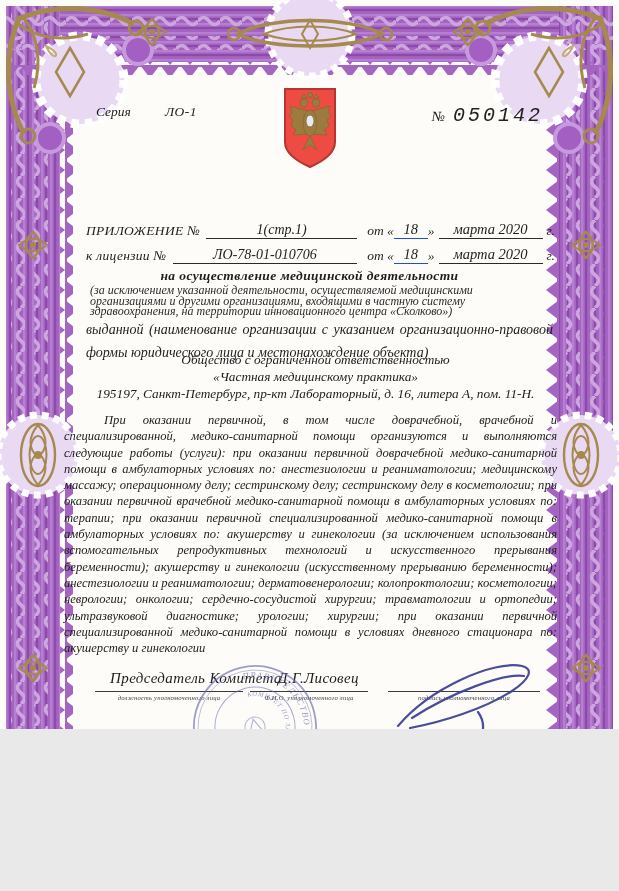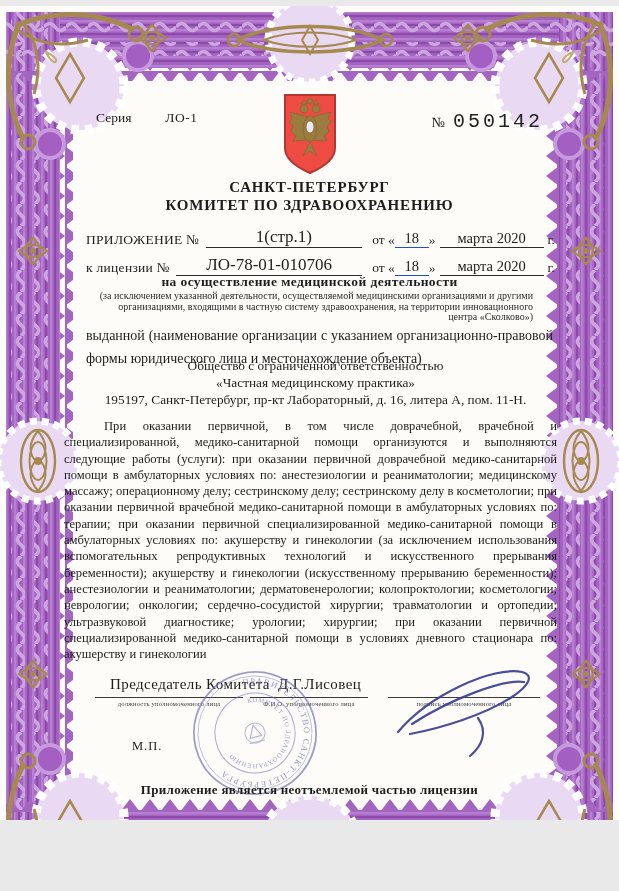--- a/index.html
+++ b/index.html
@@ -1,48 +1,48 @@
 <!DOCTYPE html>
 <html><head>
 <meta charset="utf-8">
 <style>
   html,body{margin:0;padding:0;background:#e9e9e9;}
   .page{
-    position:relative;width:619px;height:814px;margin:6px auto;
+    position:relative;width:619px;height:729px;margin:0 auto;
     background:#fdfcf9;overflow:hidden;
-    font-family:"Liberation Serif", serif;color:#1d1d1d;
+    font-family:"Liberation Serif", serif;color:#1d1d1d;font-style:italic;
   }
   .border-svg{position:absolute;left:0;top:0;z-index:1;}
   .content{position:absolute;inset:0;z-index:2;}
 
   
   .serial-row{position:absolute;left:74px;right:70px;top:104px;display:flex;align-items:flex-start;font-size:13.5px;}
   .serial-label{margin-left:22px;}
   .serial-value{margin-left:34px;letter-spacing:.5px;}
   .doc-number{margin-left:auto;margin-right:6px;font-family:"Liberation Mono", monospace;font-size:20px;color:#222;letter-spacing:3px;display:flex;align-items:baseline;gap:8px;}
   .doc-number .num-sign{font-family:"Liberation Serif", serif;font-size:14px;letter-spacing:0;}
 
   .coat{position:absolute;left:50%;transform:translateX(-50%);top:86px;}
 
   .org-header{position:absolute;left:0;right:0;top:172px;text-align:center;font-weight:bold;font-size:15px;letter-spacing:.8px;line-height:18px;}
 
   
   .app-block{position:absolute;left:86px;right:64px;top:221px;font-size:13.5px;}
   .form-row{display:flex;align-items:flex-end;margin-bottom:7px;white-space:nowrap;}
   .seg1{display:flex;align-items:flex-end;width:288px;}
   .seg1 .lbl{letter-spacing:.3px;}
-  .fill{border-bottom:1px solid #2a2a2a;text-align:center;font-size:17px;padding:0 4px;}
+  .fill{border-bottom:1px solid #2a2a2a;text-align:center;font-size:14px;padding:0 4px;}
   .v1{flex:1;margin-left:6px;}
   .date-seg{display:flex;align-items:flex-end;margin-left:10px;}
   .d-day{width:34px;border-bottom:1px solid #1d4ed8;text-align:center;font-size:14.5px;}
   .d-month{width:104px;border-bottom:1px solid #2a2a2a;text-align:center;font-size:14.5px;margin-left:4px;}
   .d-suffix{margin-left:4px;}
 
   .activity-title{position:absolute;left:0;right:0;top:268px;text-align:center;font-weight:bold;font-size:13.5px;letter-spacing:.4px;}
-  .disclaimer{position:absolute;left:90px;right:86px;top:285px;text-align:right;font-size:10px;line-height:10.5px;color:#2b2b2b;}
+  .disclaimer{position:absolute;left:90px;right:86px;top:285px;text-align:left;font-size:12px;line-height:10.5px;color:#2b2b2b;}
   .issued-note{position:absolute;left:86px;right:66px;top:318px;font-size:14px;line-height:23px;text-align:justify;}
 
   .org-block{position:absolute;left:60px;right:48px;top:352px;text-align:center;font-size:13.3px;line-height:16.8px;}
 
   .body-par{position:absolute;left:64px;right:62px;top:412px;font-size:12.6px;line-height:16.3px;text-align:justify;text-indent:40px;}
 
   
   .sig-position{position:absolute;left:110px;top:670px;font-size:15px;letter-spacing:.4px;}
   .sig-name{position:absolute;left:278px;top:670px;font-size:15px;letter-spacing:.4px;}
   .u-line{position:absolute;height:1px;background:#3a3a3a;top:691px;}
@@ -196,24 +196,20 @@
         <circle cx="23" cy="17" r="4"></circle>
         <circle cx="35" cy="17" r="4"></circle>
         <path d="M20 12 L23 8 L26 12 Z"></path>
         <path d="M32 12 L35 8 L38 12 Z"></path>
         <circle cx="29" cy="9" r="2.6"></circle>
         <path d="M29 50 L22 64 L29 59 L36 64 Z"></path>
       </g>
       <ellipse cx="29" cy="35" rx="4" ry="6" fill="#e9e9f6" stroke="#7d6330" stroke-width="0.8"></ellipse>
     </svg>
 
-    <div class="org-header">
-      <div>САНКТ-ПЕТЕРБУРГ</div>
-      <div>КОМИТЕТ ПО ЗДРАВООХРАНЕНИЮ</div>
-    </div>
 
     <div class="app-block">
       <div class="form-row">
         <span class="seg1">
           <span class="lbl">ПРИЛОЖЕНИЕ №</span>
           <span class="fill v1">1(стр.1)</span>
         </span>
         <span class="date-seg">
           <span>от «</span>
           <span class="d-day">18</span>

